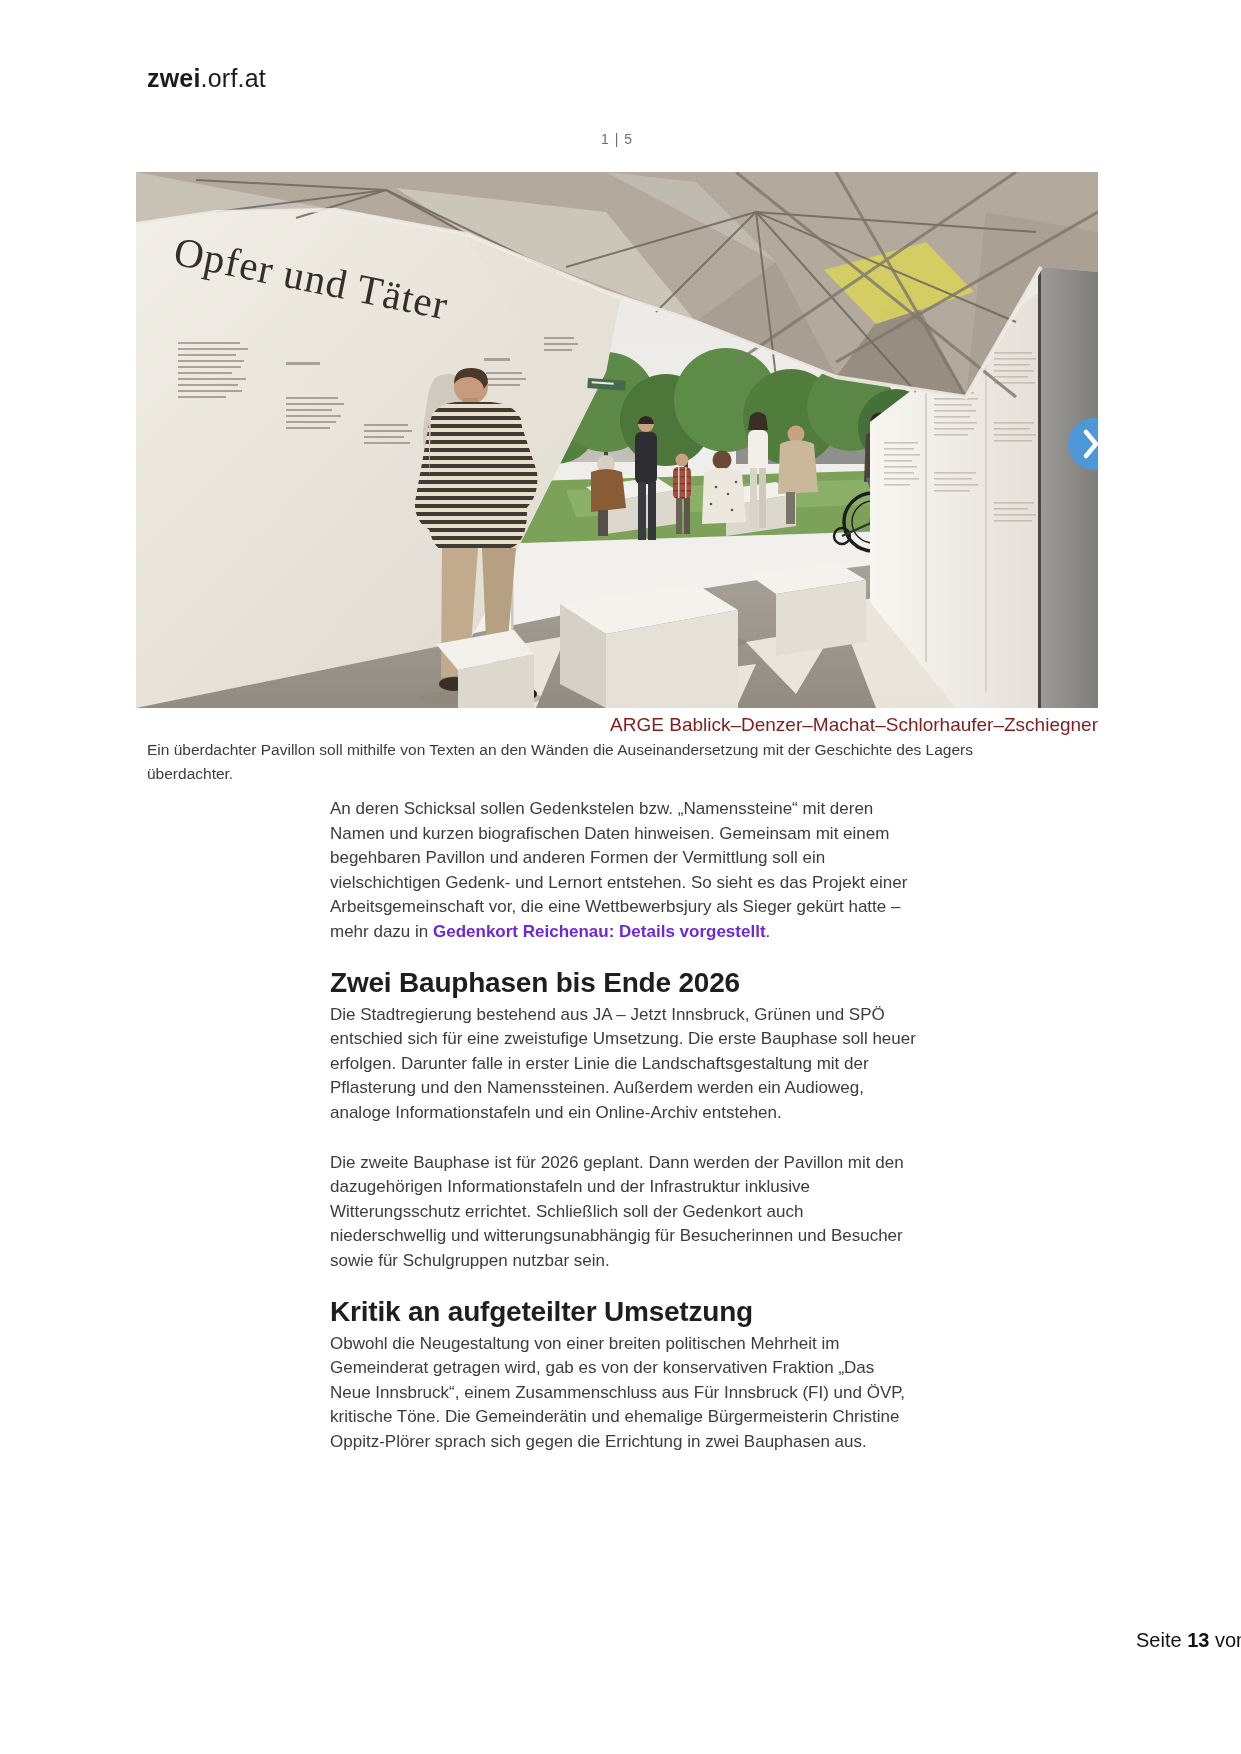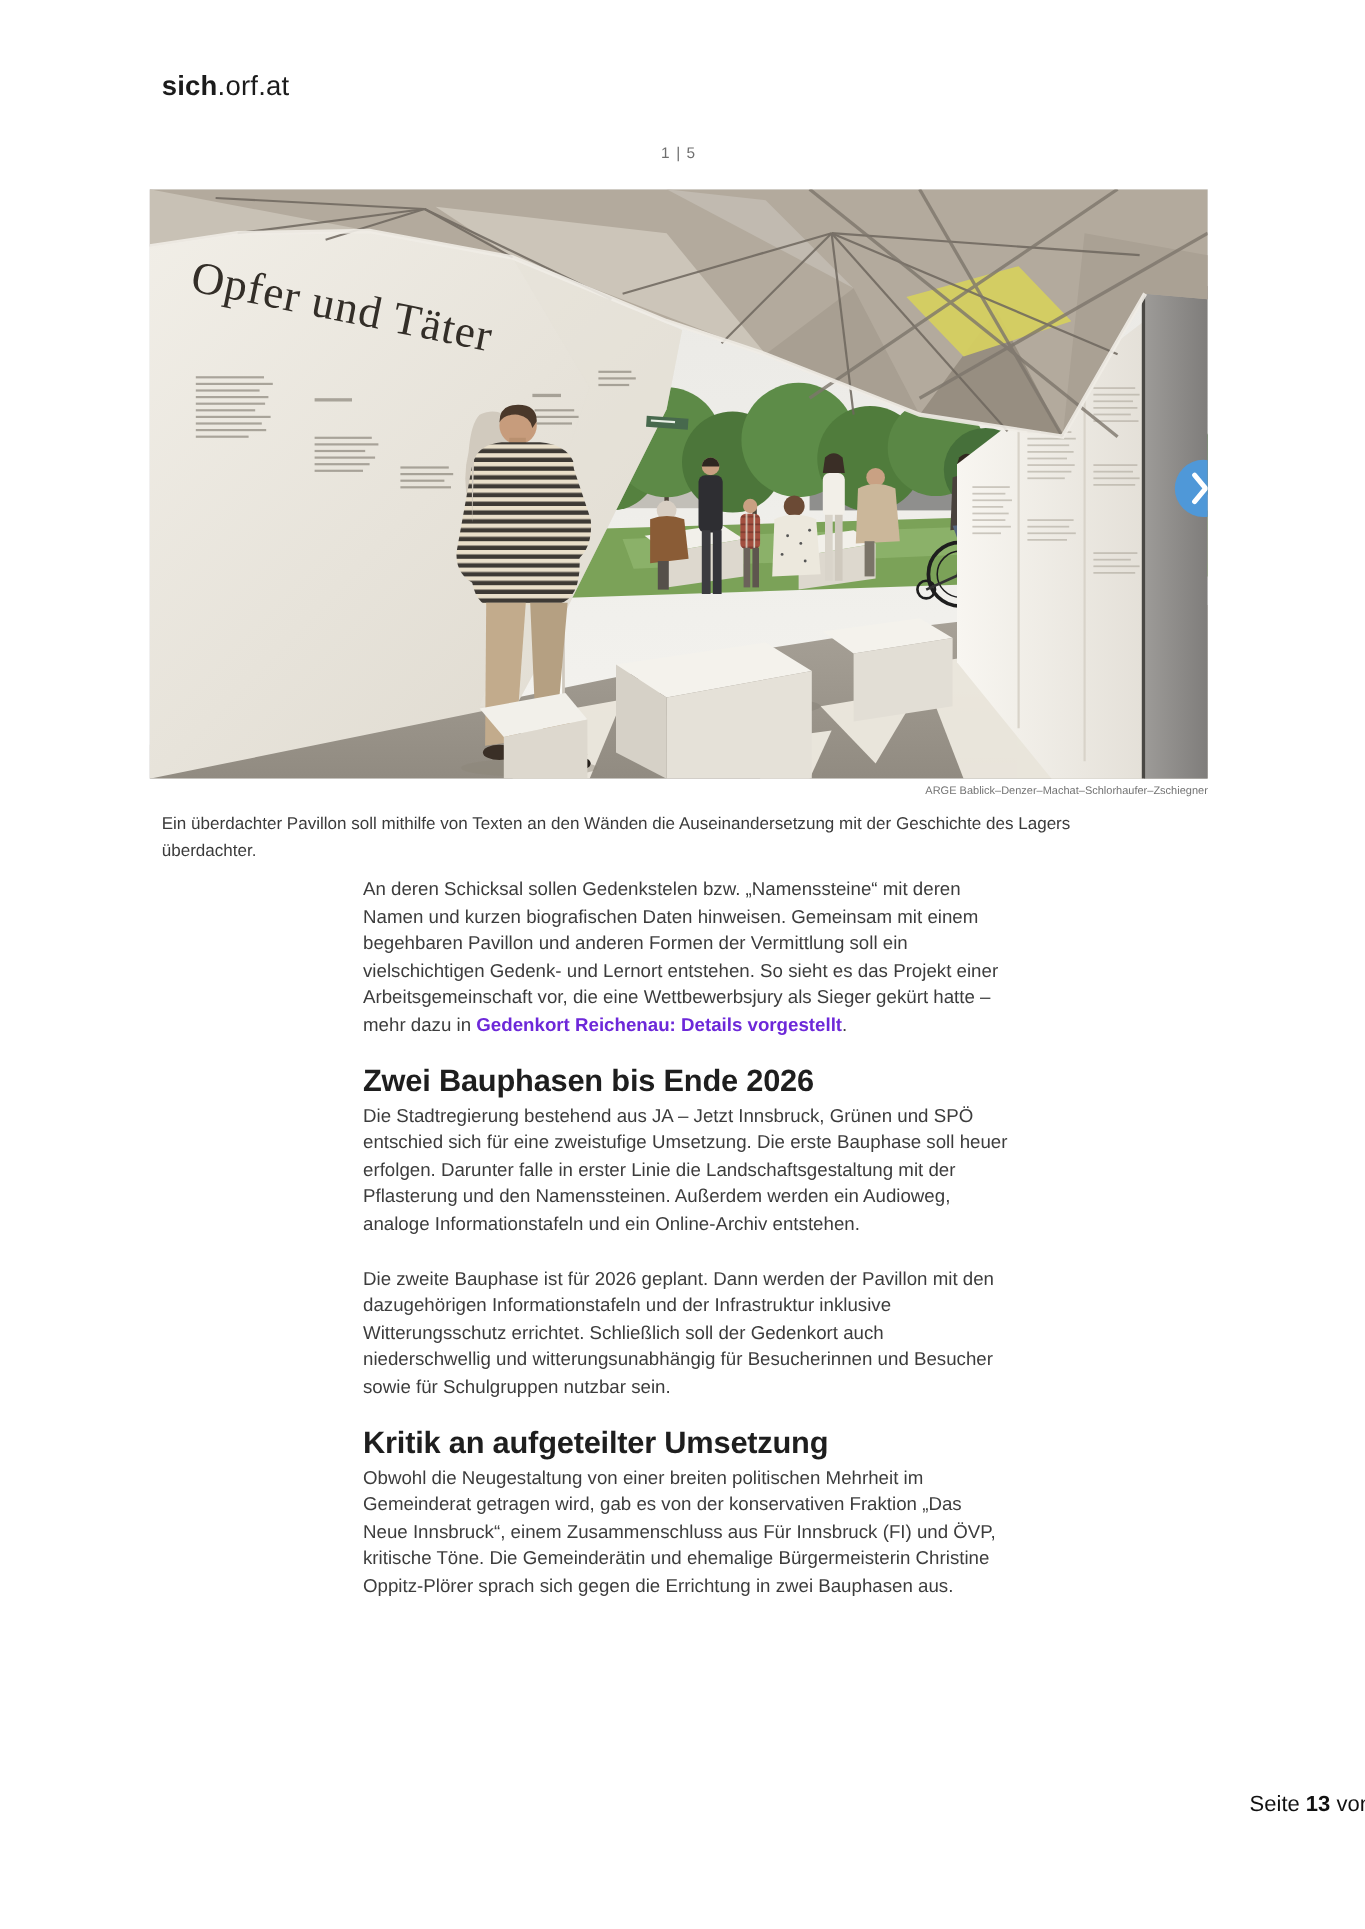--- a/index.html
+++ b/index.html
@@ -6,38 +6,38 @@
   .page{
     position:relative;width:1241px;height:1754px;background:#ffffff;
     font-family:"Liberation Sans",sans-serif;color:#3c3c3c;overflow:hidden;
   }
   .brand{position:absolute;left:147px;top:64px;font-size:25px;letter-spacing:.2px;color:#1b1b1b;}
   .brand .b{font-weight:700;}
   .gallery-counter{position:absolute;left:136px;top:131px;width:962px;text-align:center;
     font-size:14px;color:#6f6f6f;letter-spacing:1px;}
   .photo-box{position:absolute;left:136px;top:172px;width:962px;height:536px;overflow:hidden;background:#ddd;}
   .photo-box svg{display:block;width:100%;height:100%;}
-  .credit{position:absolute;right:143px;top:714px;font-size:10px;color:#737373;margin-left:44px;}
+  .credit{position:absolute;right:143px;top:714px;font-size:19px;color:#7f1d1d;margin-left:44px;}
   .caption{position:absolute;left:147px;top:738px;width:910px;font-size:15.5px;line-height:24px;color:#3b3b3b;}
   .article{position:absolute;left:330px;top:797px;width:586px;font-size:17px;line-height:24.6px;color:#3c3c3c;}
   .article p{margin:0 0 25px 0;}
   .article h2{margin:0 0 7px 0;font-size:28px;line-height:26px;color:#1e1e1e;letter-spacing:-.2px;}
   .article .h-space{margin-top:25px;}
   .article a{color:#6d28d9;font-weight:700;text-decoration:none;}
   .pagefooter{position:absolute;left:0;top:1629px;width:1241px;text-align:right;
     font-size:20px;color:#111;padding-left:34px;}
   .pagefooter .b{font-weight:700;}
 </style>
 </head>
 <body>
 
 <div class="page">
 
   <div class="brand">
-    <span class="b">sich</span><span>.orf.at</span>
+    <span class="b">zwei</span><span>.orf.at</span>
   </div>
 
   <div class="gallery-counter">1 | 5</div>
 
   <div class="photo-box">
     <svg viewBox="0 0 962 536" preserveAspectRatio="none">
       <defs>
         <linearGradient id="sky" x1="0" y1="0" x2="0" y2="1">
           <stop offset="0" stop-color="#e9e8e4"></stop>
             <stop offset="1" stop-color="#f4f3ef"></stop>

